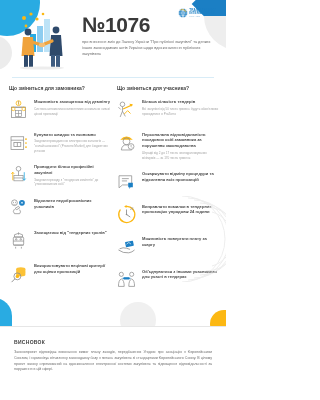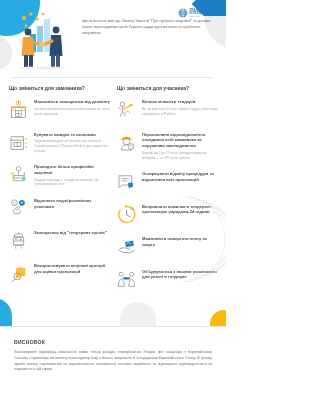--- a/index.html
+++ b/index.html
@@ -233,20 +233,21 @@
         <rect x="50" y="47" width="4" height="12" fill="#3d5b80"></rect>
       </g>
 
       <path d="M26 34 L36 37 L46 33" stroke="#f0a33c" stroke-width="3.2" fill="none" stroke-linecap="round"></path>
       <ellipse cx="36" cy="37" rx="3.2" ry="2.2" fill="#f6be72"></ellipse>
 
       <ellipse cx="36" cy="60" rx="22" ry="1.6" fill="#ededed"></ellipse>
     </svg>
 
     <div class="header-text">
+      <div class="doc-number">№1076</div>
       <div class="doc-subtitle">про внесення змін до Закону України "Про публічні закупівлі" та деяких інших законодавчих актів України щодо вдосконалення публічних закупівель</div>
 
       <div class="ti-logo">
         <svg class="ti-globe" viewBox="0 0 20 20">
           <circle cx="10" cy="10" r="9" fill="#1b7fc4"></circle>
           <path d="M10 1 a9 14 0 0 0 0 18 a9 14 0 0 0 0 -18" fill="none" stroke="#ffffff" stroke-width="1.1"></path>
           <path d="M1 10 h18 M2.6 5.6 h14.8 M2.6 14.4 h14.8" stroke="#ffffff" stroke-width="1.1" fill="none"></path>
           <circle cx="10" cy="10" r="9" fill="none" stroke="#ffffff" stroke-width="1.2"></circle>
           <path d="M5 4 a8 8 0 0 1 11 4" fill="none" stroke="#fcb813" stroke-width="1.4"></path>
         </svg>

